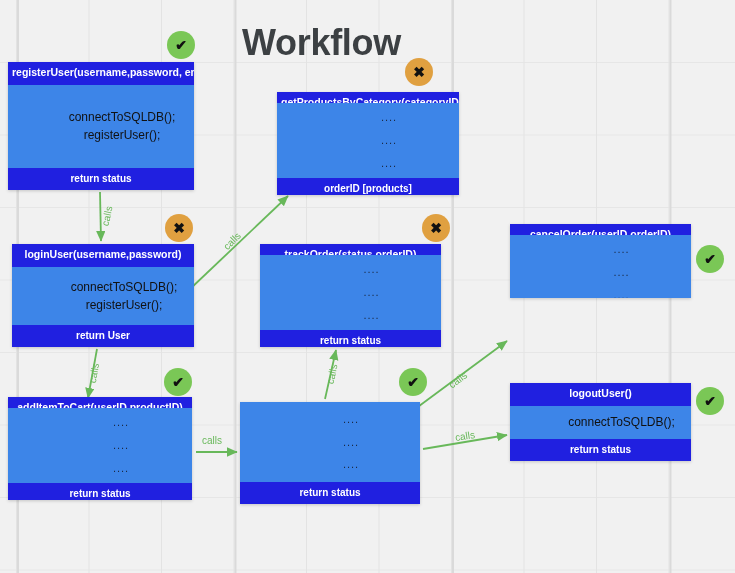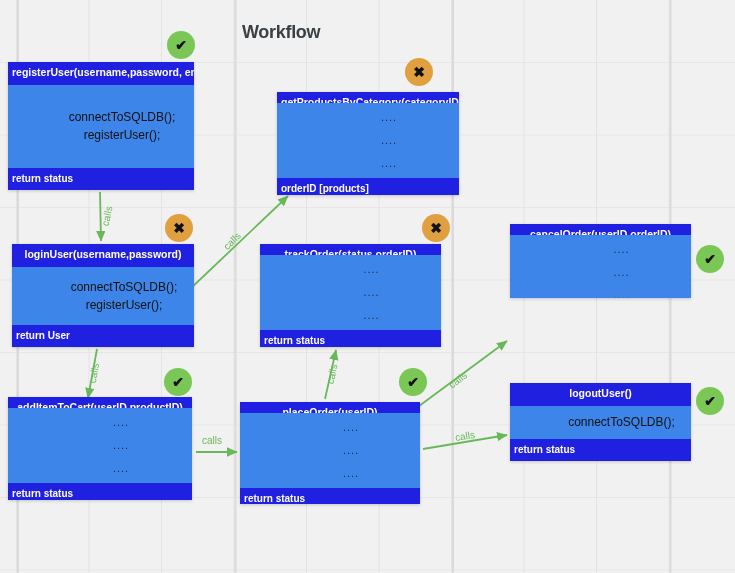--- a/index.html
+++ b/index.html
@@ -23,21 +23,21 @@
     background-image:
       linear-gradient(to right, #dadada 1.5px, transparent 1.5px);
     background-size: 217.5px 100%;
     background-position: 17px 0;
     pointer-events: none;
   }
   #edges { position: absolute; left: 0; top: 0; width: 735px; height: 573px; }
 
   .title {
     position: absolute;
-    font-size: 18px;
+    font-size: 36px;
     font-weight: bold;
     color: #3c4043;
     letter-spacing: -0.3px;
     white-space: nowrap;
   }
 
   .node {
     position: absolute;
     display: flex;
     flex-direction: column;
@@ -74,21 +74,21 @@
     font-size: 11px;
     color: #1b2a45;
     letter-spacing: 1px;
     line-height: 1.9;
   }
   .node-footer {
     background: #2020e0;
     color: #ffffff;
     font-size: 10px;
     font-weight: bold;
-    text-align: left;
+    text-align: center;
     padding: 5px 4px 6px;
     white-space: nowrap;
   }
 
   .badge {
     position: absolute;
     width: 28px; height: 28px;
     border-radius: 50%;
     display: flex;
     align-items: center;
@@ -181,21 +181,20 @@
       <div class="node" style="left: 8px; top: 397px; width: 184px; height: 103px;">
         <div class="node-header">addItemToCart(userID,productID)</div>
         <div class="node-body">
           <div class="dots">....</div>
           <div class="dots">....</div>
           <div class="dots">....</div>
         </div>
         <div class="node-footer">return status</div>
       </div>
       <div class="node" style="left: 240px; top: 402px; width: 180px; height: 102px;">
-        <div class="node-header">placeOrder(userID)</div>
         <div class="node-body">
           <div class="dots">....</div>
           <div class="dots">....</div>
           <div class="dots">....</div>
         </div>
         <div class="node-footer">return status</div>
       </div>
       <div class="node" style="left: 510px; top: 383px; width: 181px; height: 78px;">
         <div class="node-header">logoutUser()</div>
         <div class="node-body">

